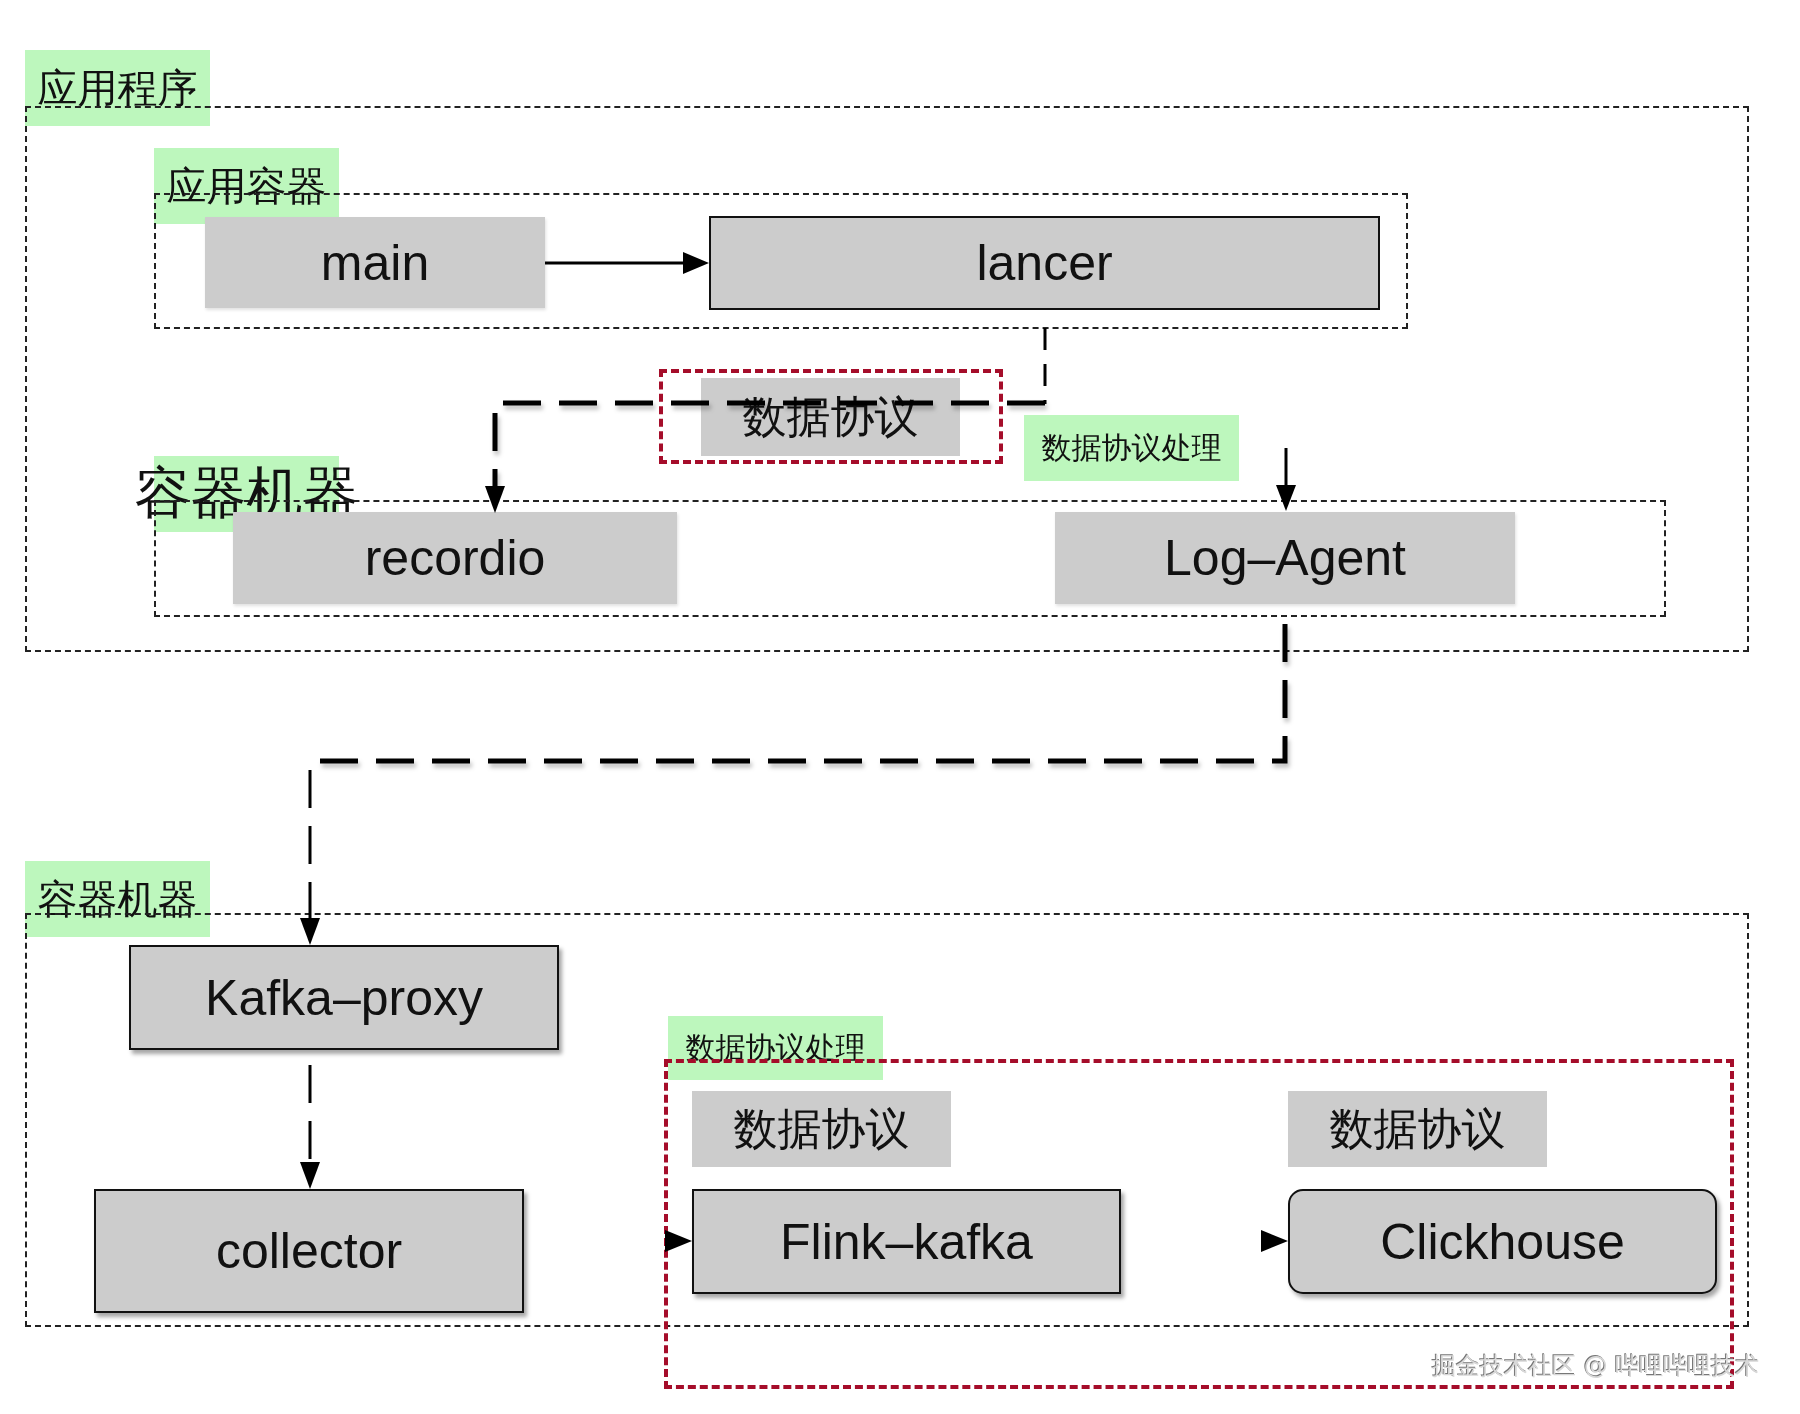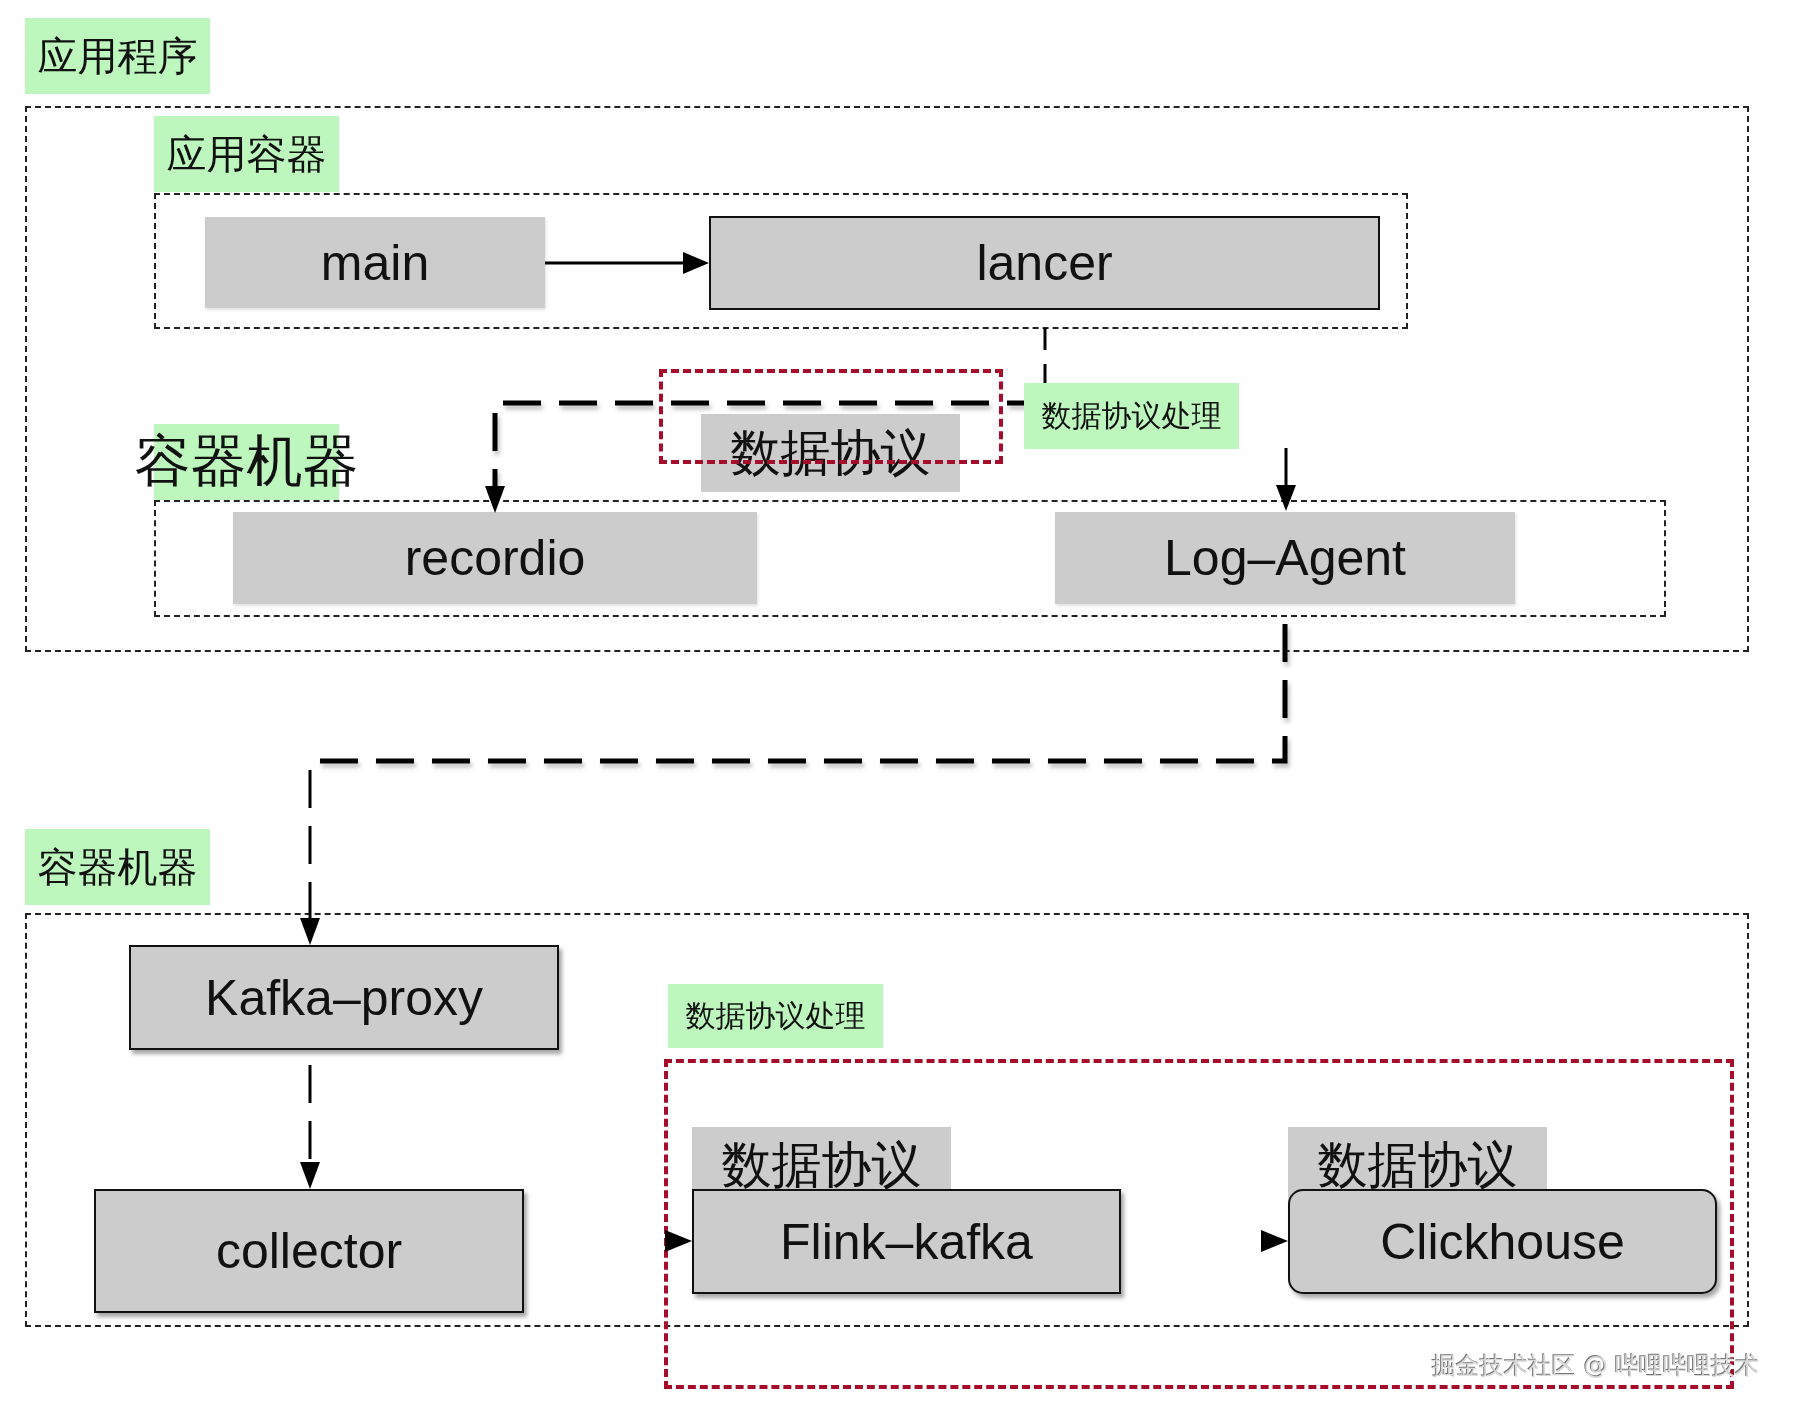--- a/index.html
+++ b/index.html
@@ -1,26 +1,26 @@
 <!DOCTYPE html>
 <html><head>
 <meta charset="utf-8">
 <style>
   html, body { margin: 0; padding: 0; background: #ffffff; }
   body { width: 1800px; height: 1414px; position: relative; overflow: hidden;
          font-family: "DejaVu Sans", "Liberation Sans", sans-serif; }
   .abs { position: absolute; box-sizing: border-box; }
-  .green-label { background: #bdf7bd; color: #111; display: flex; align-items: center; justify-content: center; white-space: nowrap; }
+  .green-label { background: #bdf7bd; color: #111; display: flex; align-items: center; justify-content: center; white-space: nowrap; margin-top: 32px; }
   .lbl-big { font-size: 40px; }
   .lbl-small { font-size: 30px; }
   .node { background: #cccccc; color: #111; display: flex; align-items: center; justify-content: center; white-space: nowrap;
           font-family: "Liberation Sans", "DejaVu Sans", sans-serif; font-size: 50px; }
   .node.bordered { border: 2px solid #111; box-shadow: 3px 4px 4px rgba(0,0,0,0.35); }
   .node.soft { box-shadow: 1px 2px 3px rgba(0,0,0,0.12); }
-  .proto { background: #cccccc; color: #111; display: flex; align-items: center; justify-content: center; font-size: 50px; white-space: nowrap; margin-top: 36px; }
+  .proto { background: #cccccc; color: #111; display: flex; align-items: center; justify-content: center; font-size: 44px; white-space: nowrap; }
   .dash-box { border: 2px dashed #222; }
   .red-box { border: 4px dashed #a50d2a; }
   svg.wires { position: absolute; left: 0; top: 0; pointer-events: none; }
   .watermark { color: #d8d8d8; font-size: 24px; white-space: nowrap;
                text-shadow: -1px -1px 0 #777, 1px 1px 0 #fff; letter-spacing: 0px; }
 </style>
 </head>
 <body>
 
 <div class="abs green-label lbl-big" style="left:25px;top:18px;width:185px;height:76px;">应用程序</div>
@@ -31,21 +31,21 @@
 
 <div class="abs node soft" style="left:205px;top:217px;width:340px;height:91px;">main</div>
 <div class="abs node bordered" style="left:709px;top:216px;width:671px;height:94px;box-shadow:none;">lancer</div>
 
 <div class="abs proto" style="left:701px;top:378px;width:259px;height:78px;">数据协议</div>
 <div class="abs red-box" style="left:659px;top:369px;width:344px;height:95px;"></div>
 
 <div class="abs green-label" style="left:154px;top:424px;width:185px;height:76px;font-size:56px;">容器机器</div>
 <div class="abs dash-box" style="left:154px;top:500px;width:1512px;height:117px;"></div>
 
-<div class="abs node soft" style="left:233px;top:512px;width:524px;height:92px;">recordio</div>
+<div class="abs node soft" style="left:233px;top:512px;width:444px;height:92px;">recordio</div>
 <div class="abs node soft" style="left:1055px;top:512px;width:460px;height:92px;">Log–Agent</div>
 
 <div class="abs green-label lbl-big" style="left:25px;top:829px;width:185px;height:76px;">容器机器</div>
 <div class="abs dash-box" style="left:25px;top:913px;width:1724px;height:414px;"></div>
 
 <div class="abs node bordered" style="left:94px;top:945px;width:430px;height:105px;margin-left:35px;">Kafka–proxy</div>
 <div class="abs node bordered" style="left:94px;top:1189px;width:430px;height:124px;">collector</div>
 
 <div class="abs green-label lbl-small" style="left:668px;top:984px;width:215px;height:64px;">数据协议处理</div>
 

